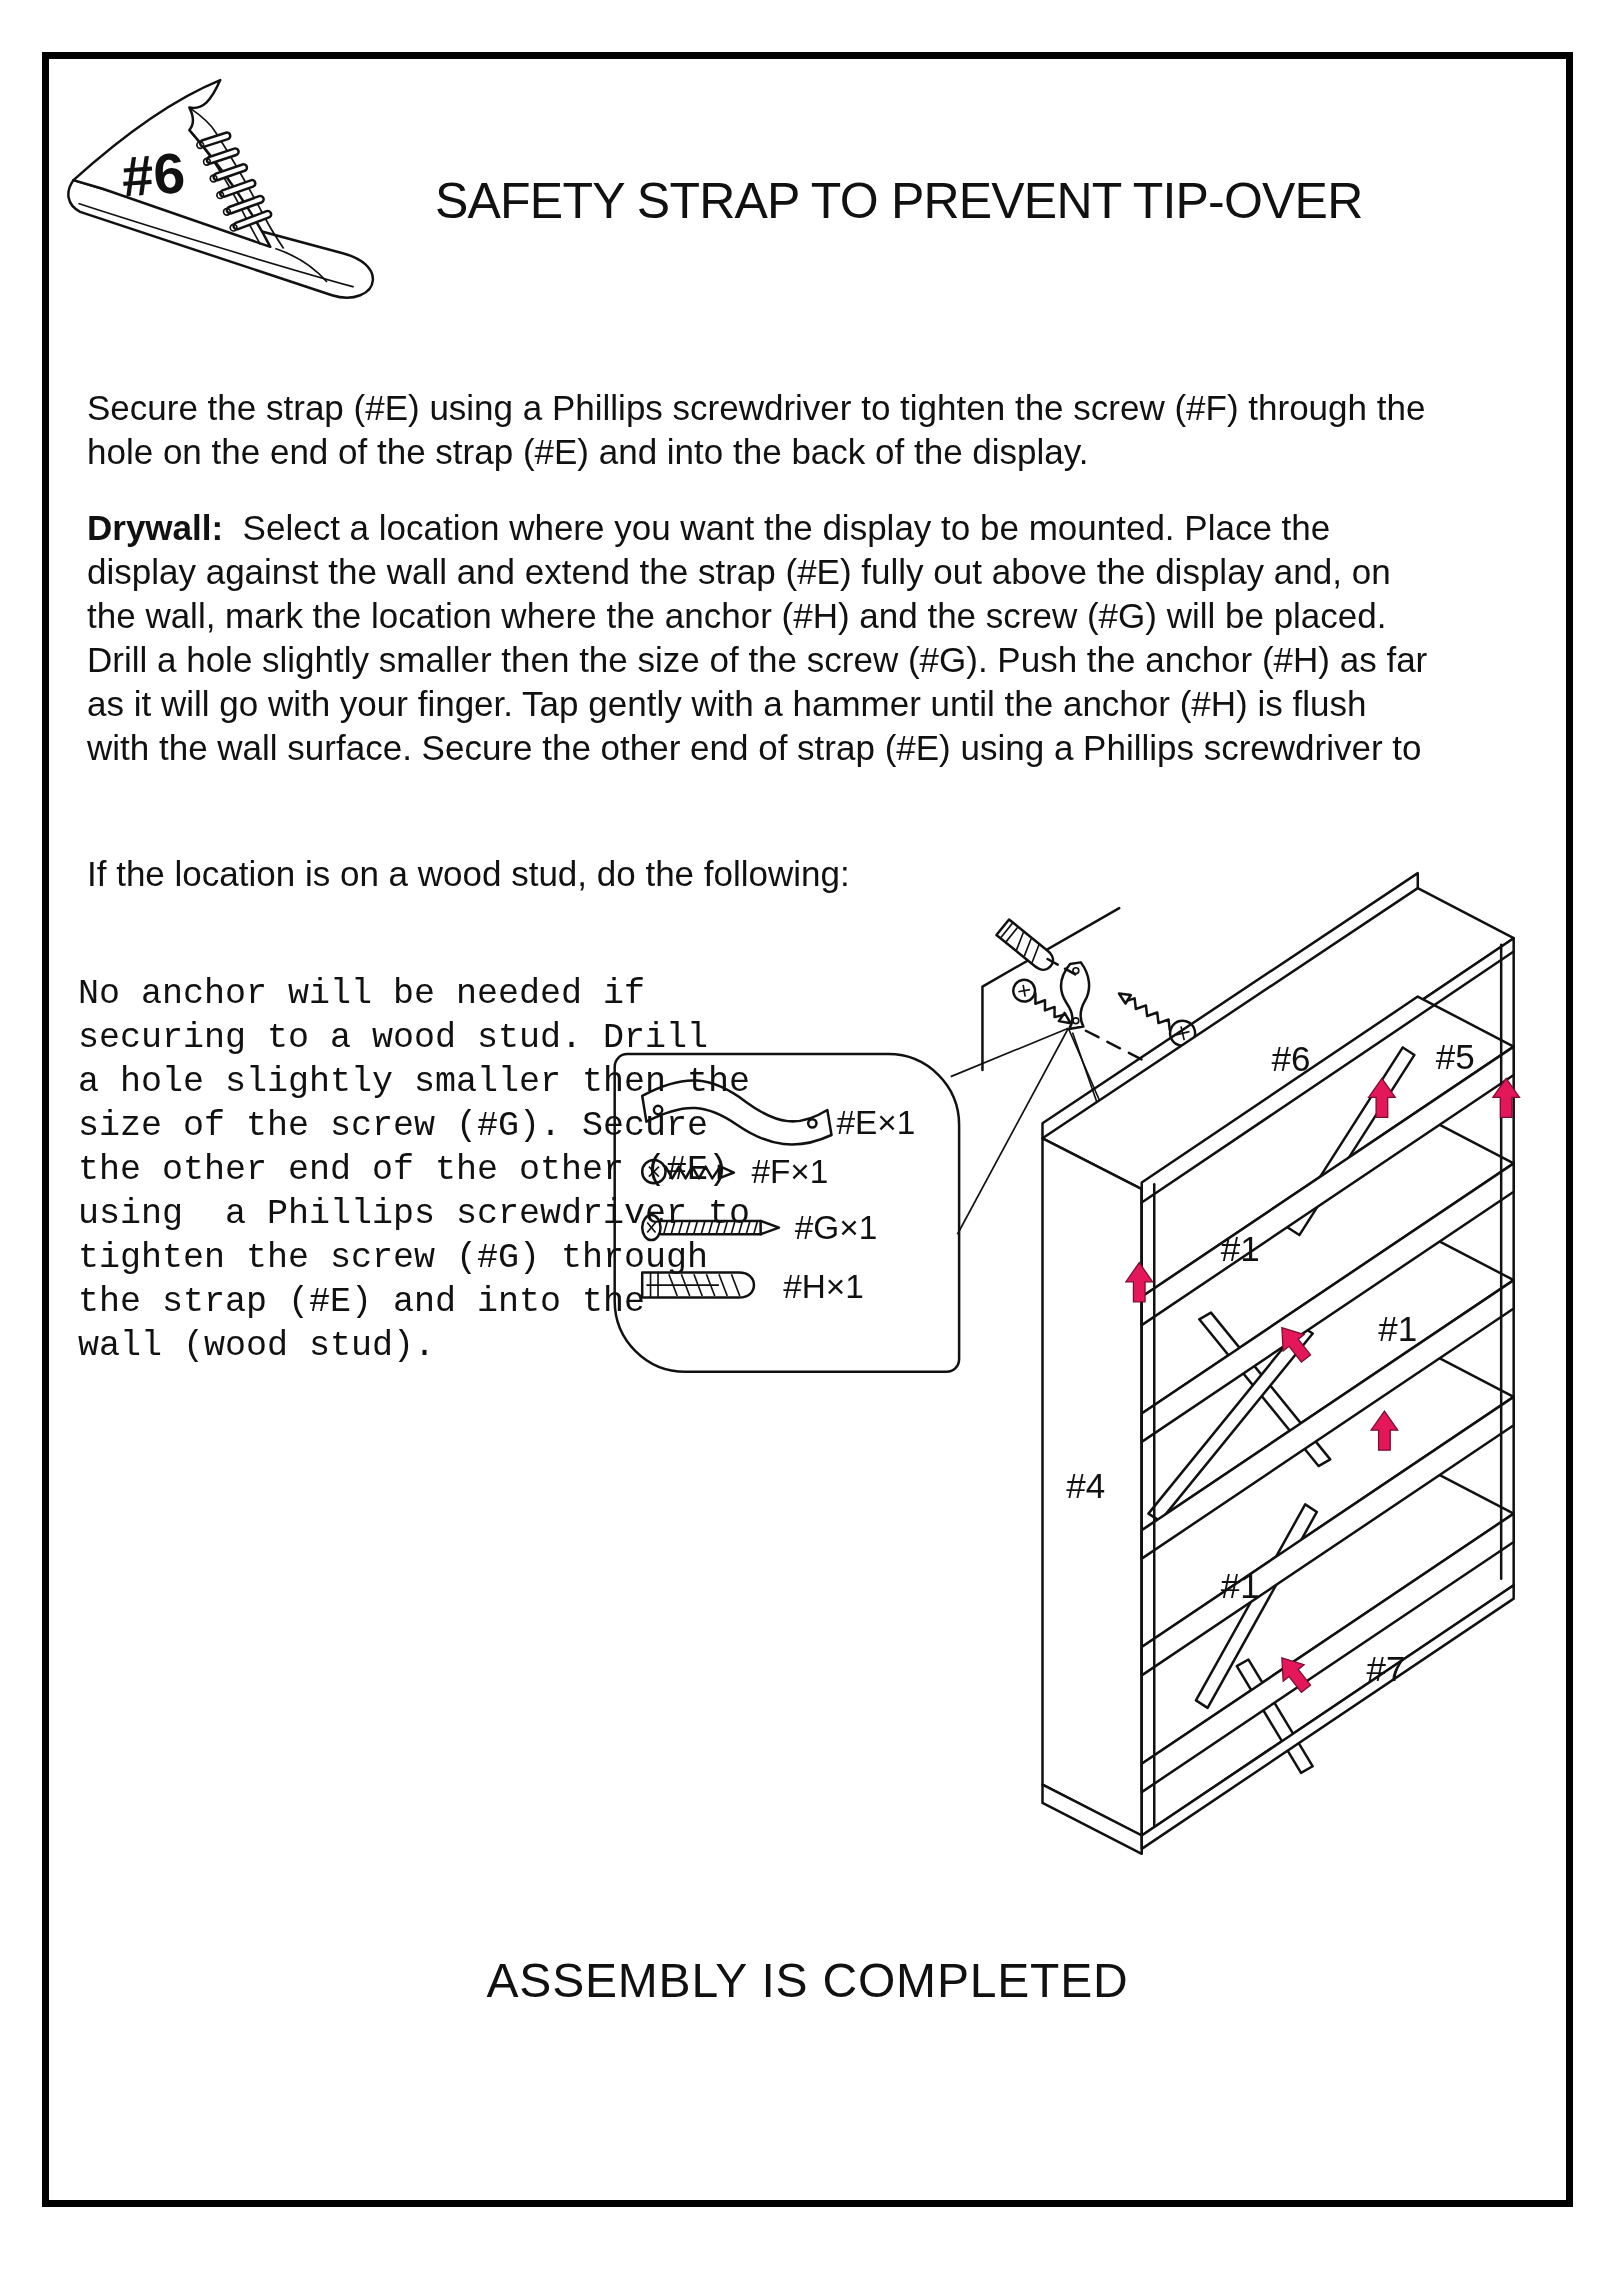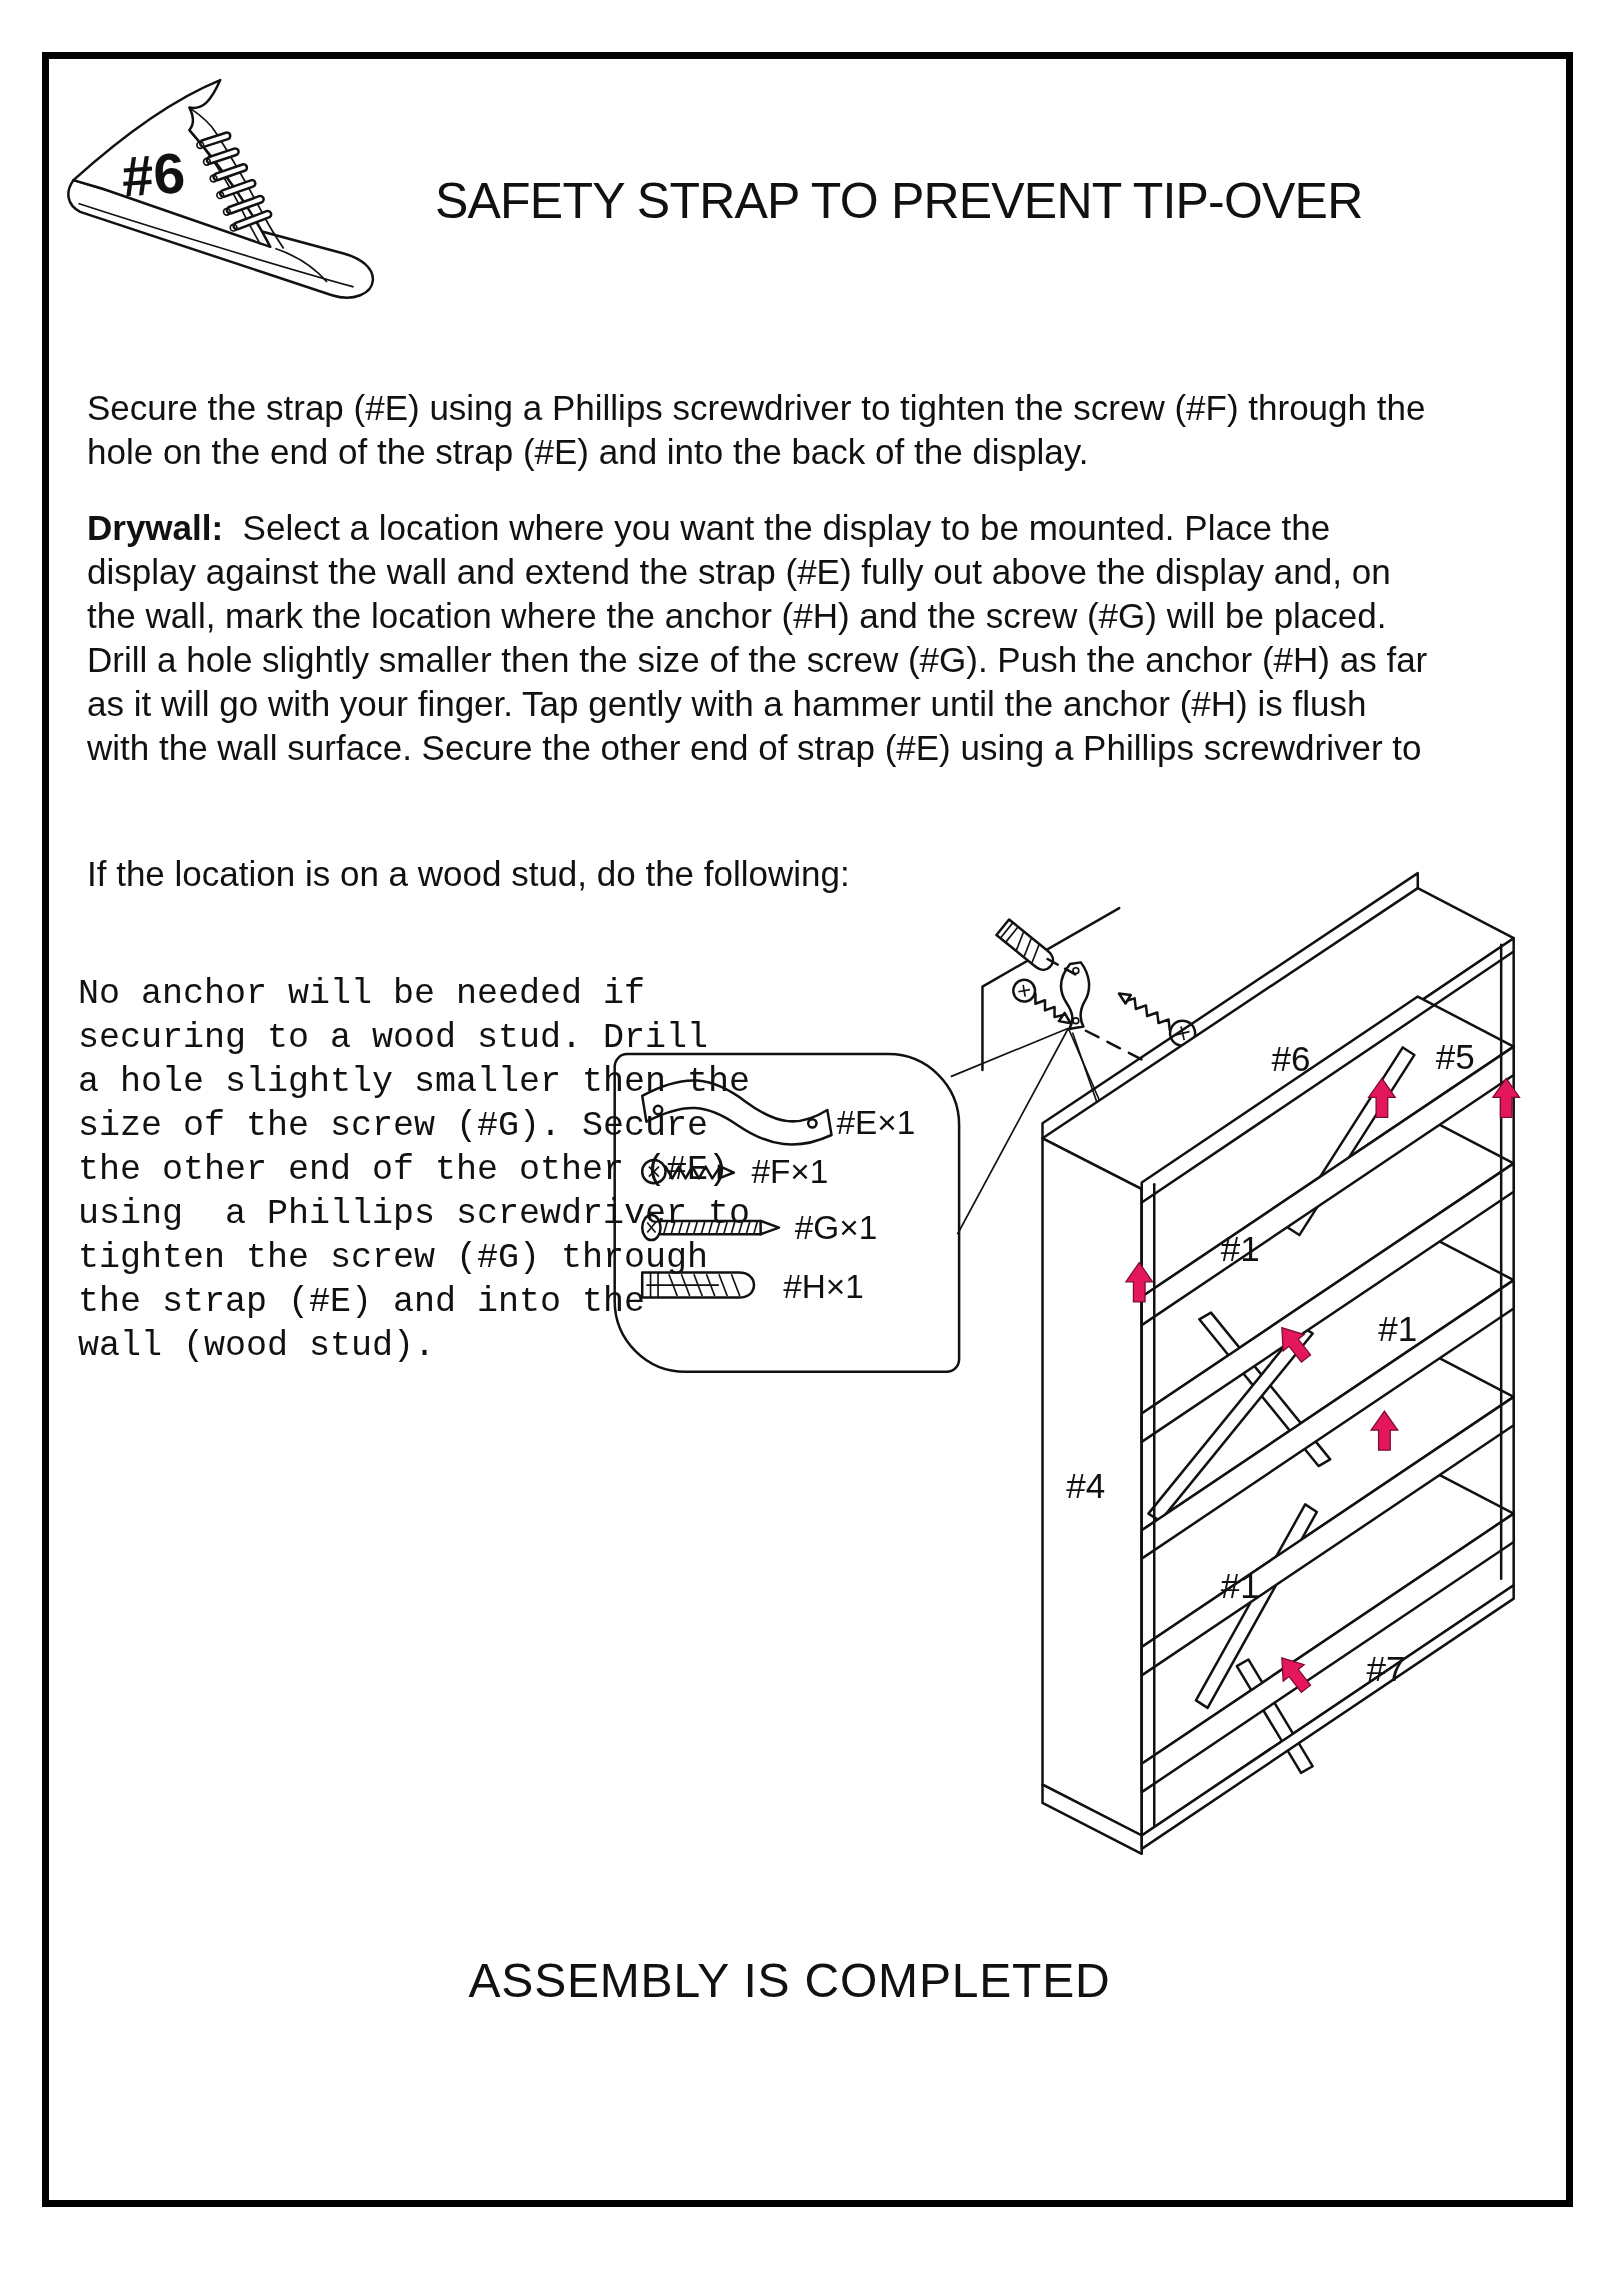--- a/index.html
+++ b/index.html
@@ -17,21 +17,21 @@
     position:absolute;left:435px;top:172px;
     font-size:50px;font-weight:normal;letter-spacing:-0.8px;white-space:pre;
   }
   .para{position:absolute;font-size:35px;line-height:44px;}
   .para .line{white-space:pre;}
   #p1{left:87px;top:355px;margin-top:31px;}
   #p2{left:87px;top:506px;}
   #p3{left:87px;top:852px;}
   #wood{left:78px;top:972px;font-family:Liberation Mono, monospace;}
   .footer{
-    position:absolute;left:24px;top:1953px;width:1531px;
+    position:absolute;left:42px;top:1953px;width:1531px;
     text-align:center;font-size:48px;letter-spacing:0.8px;white-space:pre;
   }
   svg .ink{stroke:#111;stroke-width:3;fill:none;stroke-linecap:round;stroke-linejoin:round;}
   svg .inkf{stroke:#111;stroke-width:3;fill:#fff;stroke-linecap:round;stroke-linejoin:round;}
   svg .thin{stroke:#111;stroke-width:2;fill:none;}
   svg text{font-family:"Liberation Sans", sans-serif;fill:#111;}
   .dlabel{font-size:42px;}
   .plabel{font-size:40px;}
 </style>
 </head>

